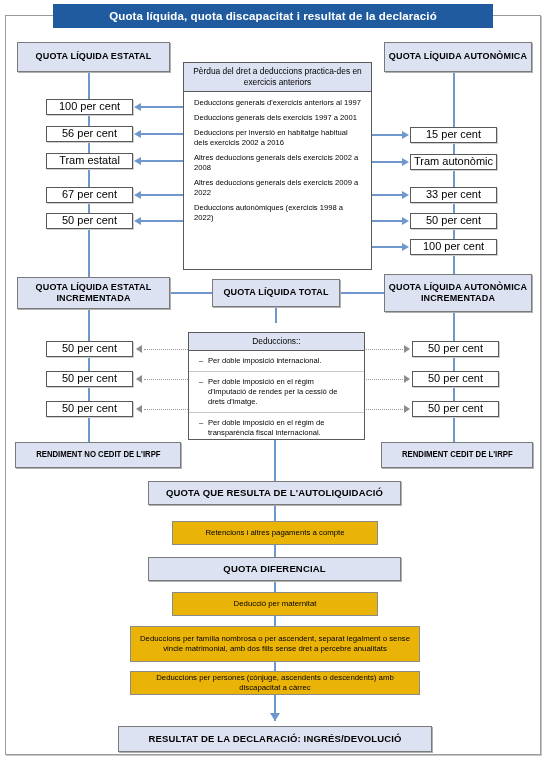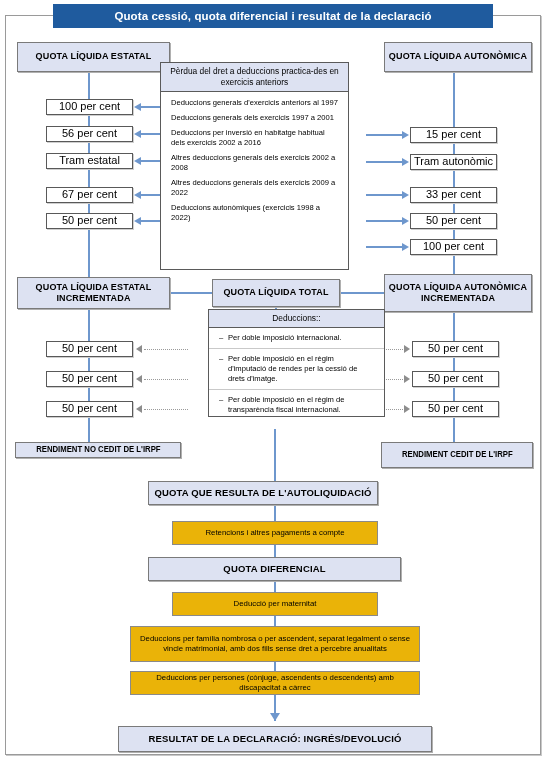--- a/index.html
+++ b/index.html
@@ -112,21 +112,21 @@
   .darrow-r{position:absolute;width:0;height:0;
     border-top:4px solid transparent;border-bottom:4px solid transparent;border-left:6px solid #8d8d8d;z-index:2;}
 </style>
 </head>
 <body>
 
 <div id="root">
 
   <div class="frame"></div>
 
-  <div class="title-bar">Quota cessió, quota diferencial i resultat de la declaració</div>
+  <div class="title-bar">Quota líquida, quota discapacitat i resultat de la declaració</div>
 
   <div class="box shade head" style="left:17px;top:42px;width:153px;height:30px;">QUOTA LÍQUIDA ESTATAL</div>
 
   <div class="vline" style="left:88px;top:72px;height:206px;"></div>
 
   <div class="box pct" style="left:46px;top:99px;width:87px;height:16px;">100 per cent</div>
   <div class="box pct" style="left:46px;top:126px;width:87px;height:16px;">56 per cent</div>
   <div class="box pct" style="left:46px;top:153px;width:87px;height:16px;">Tram estatal</div>
   <div class="box pct" style="left:46px;top:187px;width:87px;height:16px;">67 per cent</div>
   <div class="box pct" style="left:46px;top:213px;width:87px;height:16px;">50 per cent</div>
@@ -156,21 +156,21 @@
   <div class="arrow-r" style="left:402px;top:130.5px;"></div>
   <div class="hline" style="left:366px;top:161px;width:38px;"></div>
   <div class="arrow-r" style="left:402px;top:157.5px;"></div>
   <div class="hline" style="left:366px;top:194px;width:38px;"></div>
   <div class="arrow-r" style="left:402px;top:190.5px;"></div>
   <div class="hline" style="left:366px;top:220px;width:38px;"></div>
   <div class="arrow-r" style="left:402px;top:216.5px;"></div>
   <div class="hline" style="left:366px;top:246px;width:38px;"></div>
   <div class="arrow-r" style="left:402px;top:242.5px;"></div>
 
-  <div class="panel" style="left:160px;top:62px;width:189px;height:208px;">
+  <div class="panel" style="left:183px;top:62px;width:189px;height:208px;">
     <div class="panel-head">Pèrdua del dret a deduccions practica-des en exercicis anteriors</div>
     <div class="panel-body">
       <div class="panel-row">Deduccions generals d'exercicis anteriors al 1997</div>
       <div class="panel-row">Deduccions generals dels exercicis 1997 a 2001</div>
       <div class="panel-row">Deduccions per inversió en habitatge habitual dels exercicis 2002 a 2016</div>
       <div class="panel-row">Altres deduccions generals dels exercicis 2002 a 2008</div>
       <div class="panel-row">Altres deduccions generals dels exercicis 2009 a 2022</div>
       <div class="panel-row">Deduccions autonòmiques (exercicis 1998 a 2022)</div>
     </div>
   </div>
@@ -179,21 +179,21 @@
   <div class="box shade head" style="left:212px;top:279px;width:128px;height:28px;">QUOTA LÍQUIDA TOTAL</div>
   <div class="box shade head" style="left:384px;top:274px;width:148px;height:38px;white-space:pre-line;">QUOTA LÍQUIDA AUTONÒMICA INCREMENTADA</div>
 
   <div class="hline" style="left:170px;top:292px;width:43px;"></div>
   <div class="hline" style="left:339px;top:292px;width:46px;"></div>
 
   <div class="vline" style="left:88px;top:309px;height:133px;"></div>
   <div class="vline" style="left:453px;top:312px;height:130px;"></div>
   <div class="vline" style="left:275px;top:307px;height:16px;"></div>
 
-  <div class="panel" style="left:188px;top:309px;width:177px;height:108px;margin-left:20px;">
+  <div class="panel" style="left:188px;top:332px;width:177px;height:108px;">
     <div class="panel-head">Deduccions::</div>
     <div class="panel-body" style="padding:0;">
       <div class="panel-row" style="padding-top:5px;padding-bottom:5px;">
         <span class="dash">–</span><span class="txt">Per doble imposició internacional.</span>
       </div>
       <div class="panel-row sep" style="padding-top:5px;padding-bottom:5px;">
         <span class="dash">–</span><span class="txt">Per doble imposició en el règim d'imputació de rendes per la cessió de drets d'imatge.</span>
       </div>
       <div class="panel-row sep" style="padding-top:5px;padding-bottom:5px;">
         <span class="dash">–</span><span class="txt">Per doble imposició en el règim de transparència fiscal internacional.</span>
@@ -216,30 +216,30 @@
   <div class="dotline" style="left:144px;top:409px;width:44px;"></div>
   <div class="darrow-l" style="left:136px;top:405px;"></div>
 
   <div class="dotline" style="left:366px;top:349px;width:39px;"></div>
   <div class="darrow-r" style="left:404px;top:345px;"></div>
   <div class="dotline" style="left:366px;top:379px;width:39px;"></div>
   <div class="darrow-r" style="left:404px;top:375px;"></div>
   <div class="dotline" style="left:366px;top:409px;width:39px;"></div>
   <div class="darrow-r" style="left:404px;top:405px;"></div>
 
-  <div class="box shade cond" style="left:15px;top:442px;width:166px;height:16px;font-size:9px;">
+  <div class="box shade cond" style="left:15px;top:442px;width:166px;height:26px;font-size:9px;">
     <span>RENDIMENT NO CEDIT DE L'IRPF</span>
   </div>
   <div class="box shade cond" style="left:381px;top:442px;width:152px;height:26px;font-size:9px;">
     <span>RENDIMENT CEDIT DE L'IRPF</span>
   </div>
 
   <div class="vline" style="left:274px;top:429px;height:292px;"></div>
 
-  <div class="box shade head" style="left:148px;top:481px;width:230px;height:24px;font-size:9.5px;">QUOTA QUE RESULTA DE L'AUTOLIQUIDACIÓ</div>
+  <div class="box shade head" style="left:148px;top:481px;width:253px;height:24px;font-size:9.5px;">QUOTA QUE RESULTA DE L'AUTOLIQUIDACIÓ</div>
 
   <div class="box plain" style="left:172px;top:521px;width:206px;height:24px;">Retencions i altres pagaments a compte</div>
 
   <div class="box shade head" style="left:148px;top:557px;width:253px;height:24px;font-size:9.5px;">QUOTA DIFERENCIAL</div>
 
   <div class="box plain" style="left:172px;top:592px;width:206px;height:24px;">Deducció per maternitat</div>
 
   <div class="box plain" style="left:130px;top:626px;width:290px;height:36px;padding:0 8px;">Deduccions per família nombrosa o per ascendent, separat legalment o sense vincle matrimonial, amb dos fills sense dret a percebre anualitats</div>
 
   <div class="box plain" style="left:130px;top:671px;width:290px;height:24px;padding:0 8px;">Deduccions per persones (cònjuge, ascendents o descendents) amb discapacitat a càrrec</div>

